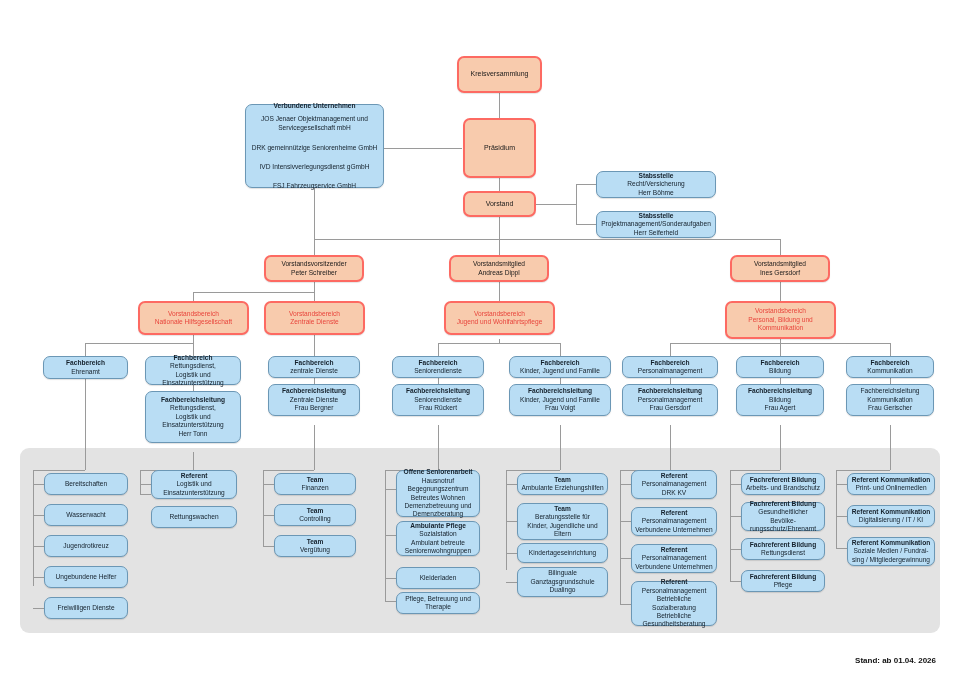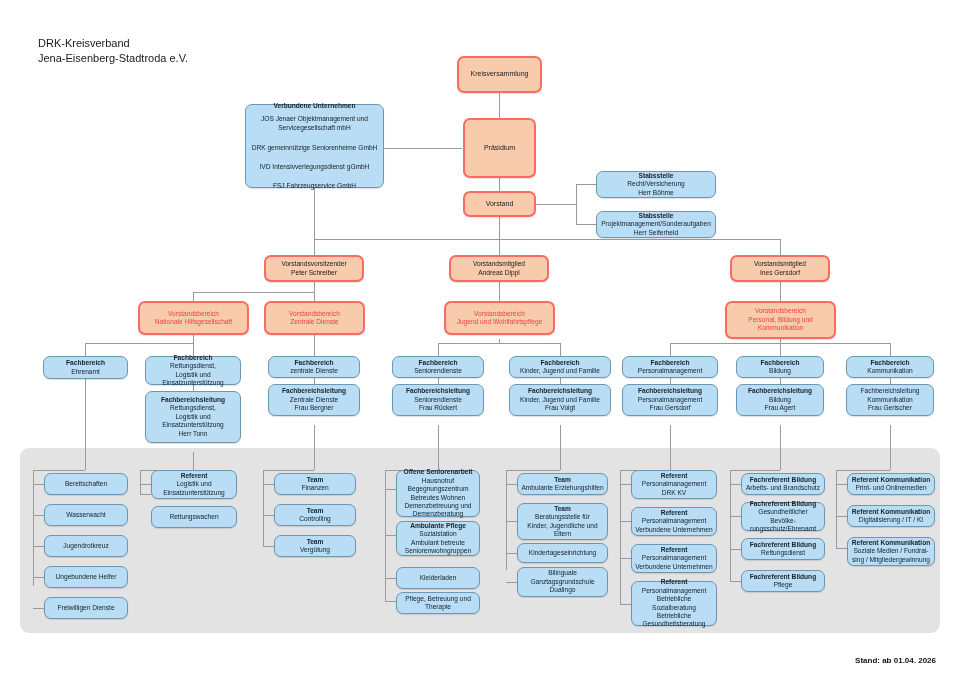--- a/index.html
+++ b/index.html
@@ -56,22 +56,20 @@
     box-shadow:0 1px 1px rgba(0,0,0,.10);
   }
   .box.red.redtxt{color:#e8453c;}
   .box.lvl1{font-size:7px;}
 </style>
 </head>
 <body>
 
 <div id="root">
 
-  <div class="hdr-title">DRK-Kreisverband
-Jena-Eisenberg-Stadtroda e.V.</div>
 
 
   <div class="graypanel"></div>
 
   <div class="ln v" style="left:499px;top:92px;height:27px;"></div>
 
   <div class="ln v" style="left:499px;top:177px;height:15px;"></div>
 
   <div class="ln h" style="left:384px;top:148px;width:78px;"></div>
 

